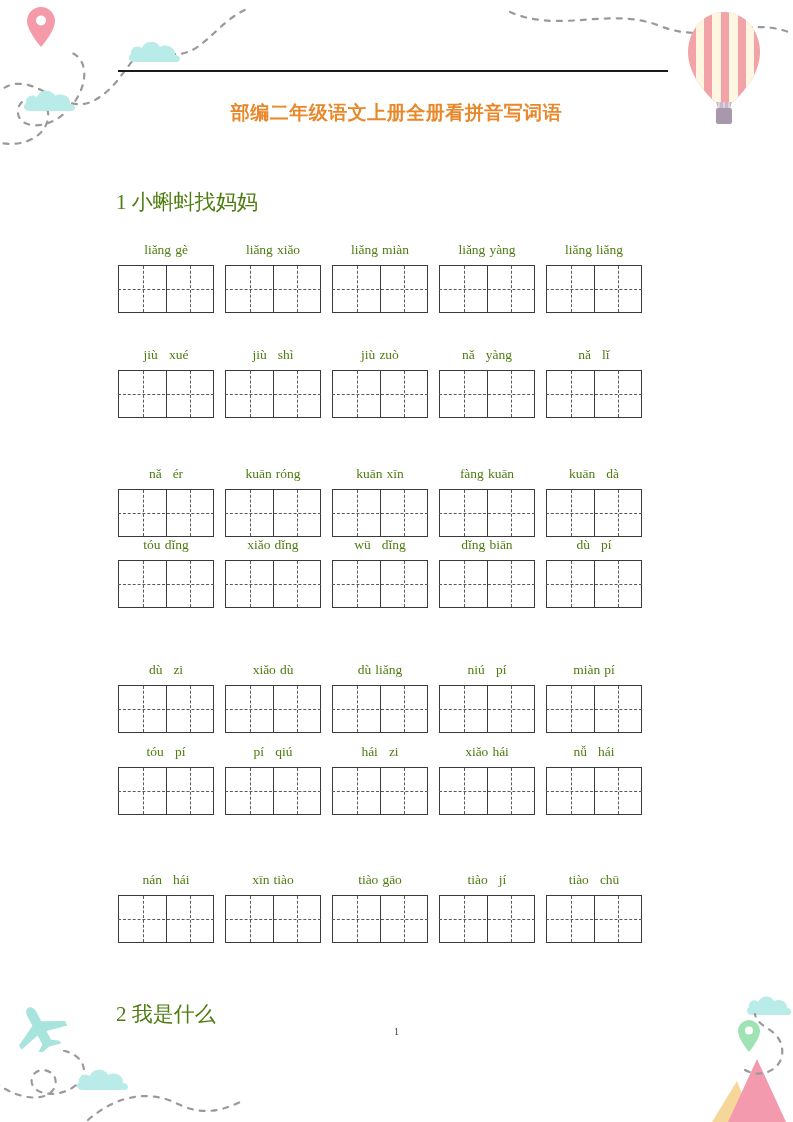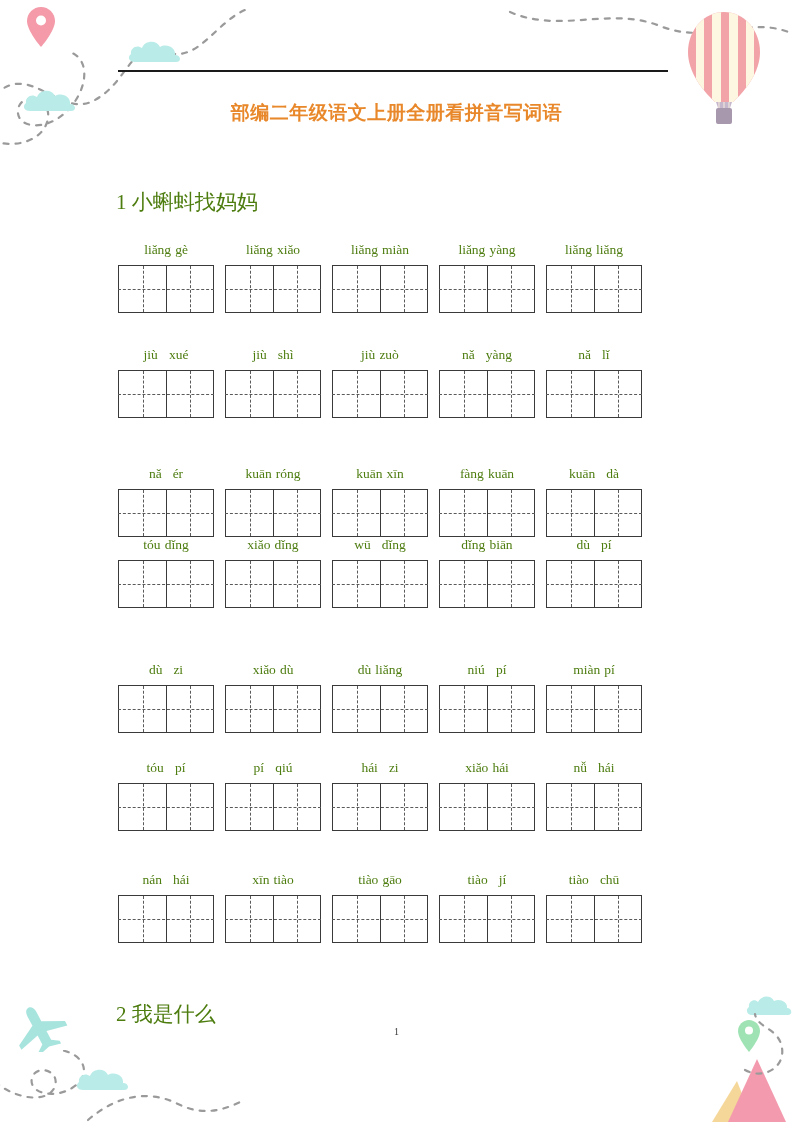--- a/index.html
+++ b/index.html
@@ -442,21 +442,21 @@
             <span class="divider"></span>
           </div>
           <div class="tianzi">
             <span class="h-dash"></span>
             <span class="v-dash left"></span>
             <span class="v-dash right"></span>
             <span class="divider"></span>
           </div>
         </div>
       </div>
-      <div class="ws-row" style="top: 746px;">
+      <div class="ws-row" style="top: 730px;">
         <div class="pinyin-line">
           <div class="pinyin-cell"><span class="syl">tóu</span><span class="gap-wide">&nbsp;</span><span class="syl">pí</span></div>
           <div class="pinyin-cell"><span class="syl">pí</span><span class="gap-wide">&nbsp;</span><span class="syl">qiú</span></div>
           <div class="pinyin-cell"><span class="syl">hái</span><span class="gap-wide">&nbsp;</span><span class="syl">zi</span></div>
           <div class="pinyin-cell"><span class="syl">xiǎo</span><span class="gap-narrow">&nbsp;</span><span class="syl">hái</span></div>
           <div class="pinyin-cell"><span class="syl">nǚ</span><span class="gap-wide">&nbsp;</span><span class="syl">hái</span></div>
         </div>
         <div class="boxes-line">
           <div class="tianzi">
             <span class="h-dash"></span>

